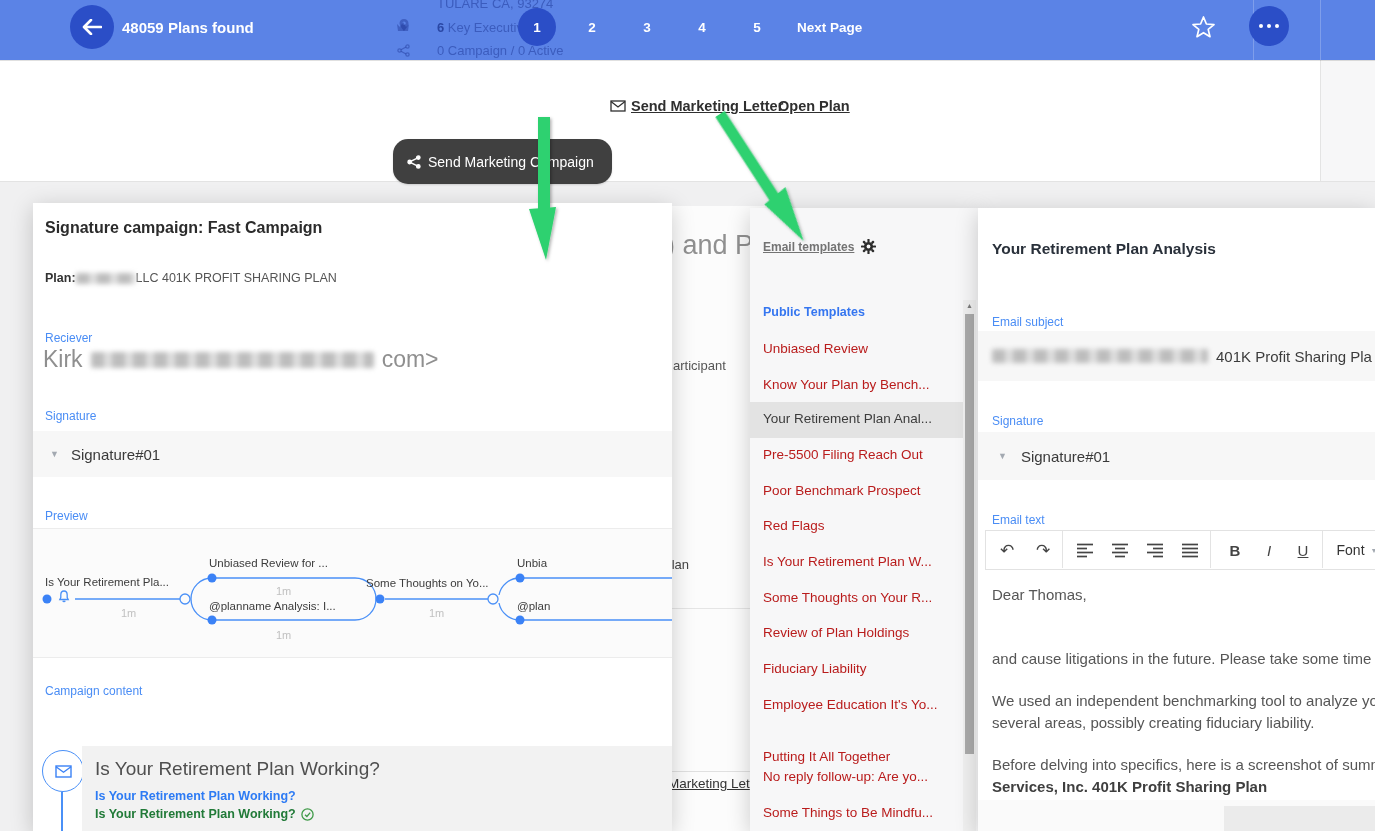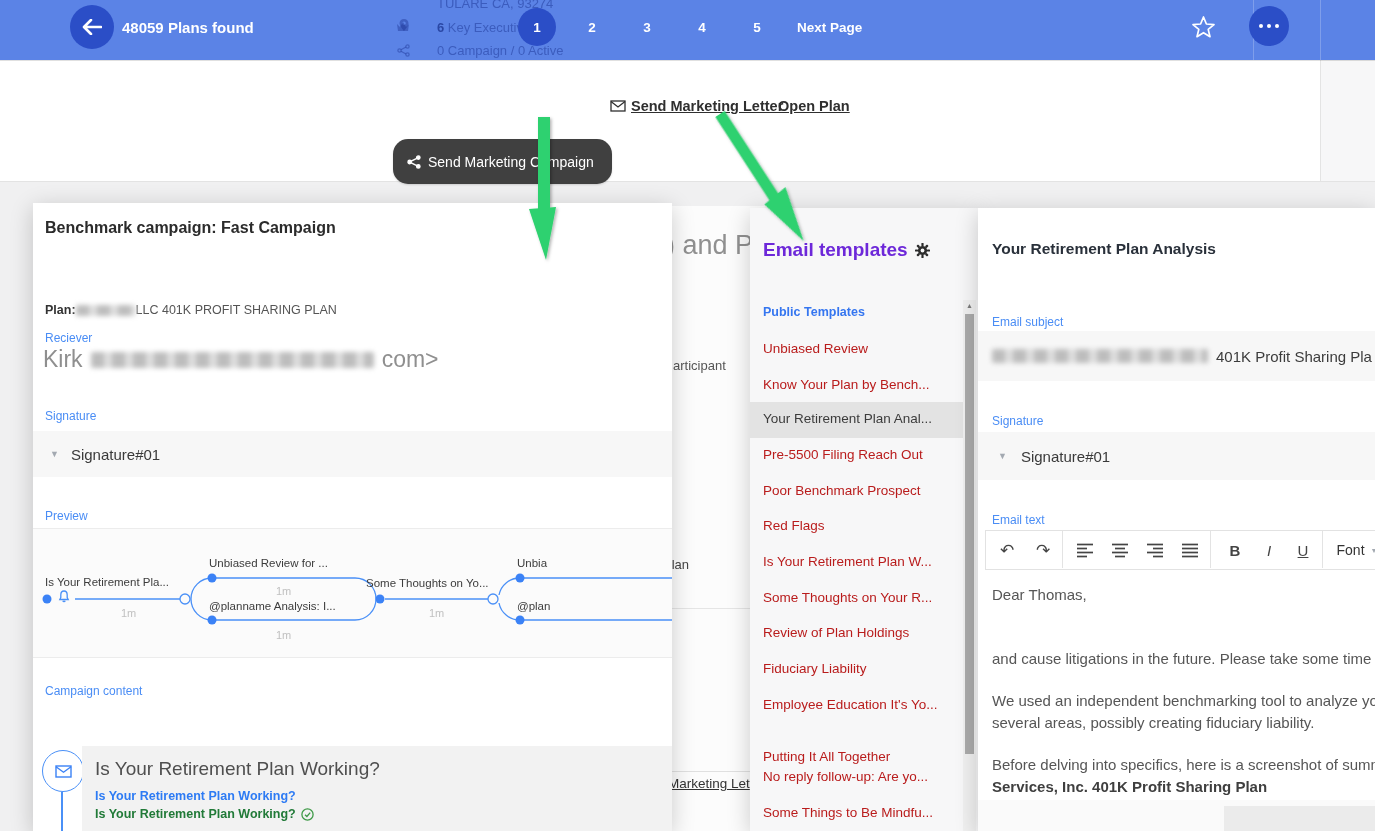--- a/index.html
+++ b/index.html
@@ -122,23 +122,23 @@
       <rect x="1" y="1" width="14" height="10" fill="none" stroke="#2f2f2f" stroke-width="1.3"></rect>
       <path d="M1 1.6 L8 7 L15 1.6" fill="none" stroke="#2f2f2f" stroke-width="1.3"></path>
     </svg>
     <span>Send Marketing Letter</span>
   </div>
   <div class="link-dark" style="left:778px;top:98px;">
     <span>Open Plan</span>
   </div>
 
   <div class="panel" style="left:33px;top:203px;width:639px;height:628px;">
-    <div class="abs" style="left:12px;top:16px;font-size:16px;font-weight:bold;color:#2b2b2b;white-space:nowrap;">Benchmark campaign: Fast Campaign</div>
-
-    <div class="abs" style="left:12px;top:100px;font-size:12.5px;color:#555;display:flex;align-items:center;white-space:nowrap;">
+    <div class="abs" style="left:12px;top:16px;font-size:16px;font-weight:bold;color:#2b2b2b;white-space:nowrap;">Signature campaign: Fast Campaign</div>
+
+    <div class="abs" style="left:12px;top:68px;font-size:12.5px;color:#555;display:flex;align-items:center;white-space:nowrap;">
       <b style="color:#333;">Plan:</b>
       <span class="redact" style="width:60px;height:11px;"></span>
       <span>LLC 401K PROFIT SHARING PLAN</span>
     </div>
 
     <div class="lbl-blue abs" style="left:12px;top:128px;">Reciever</div>
     <div class="abs" style="left:10px;top:143px;font-size:23px;color:#8f8f8f;display:flex;align-items:center;gap:8px;white-space:nowrap;">
       <span>Kirk</span>
       <span class="redact" style="width:283px;height:16px;"></span>
       <span>com&gt;</span>
@@ -203,21 +203,21 @@
         <svg width="13" height="13" viewBox="0 0 13 13">
           <circle cx="6.5" cy="6.5" r="5.6" fill="none" stroke="#3f9a48" stroke-width="1.3"></circle>
           <path d="M4 6.7 L5.9 8.5 L9.2 4.6" fill="none" stroke="#3f9a48" stroke-width="1.3"></path>
         </svg>
       </div>
     </div>
   </div>
 
   <div class="panel" style="left:750px;top:208px;width:228px;height:623px;background:#f7f7f8;">
     <div class="abs" style="left:13px;top:31px;display:flex;align-items:center;gap:7px;">
-      <span style="font-size:19px;font-weight:bold;color:#6d28d9;white-space:nowrap;">Email templates</span>
+      <span style="font-size:12px;font-weight:bold;color:#737373;white-space:nowrap;text-decoration:underline;">Email templates</span>
       <svg width="15" height="15" viewBox="0 0 15 15" style="cursor:pointer;">
         <g fill="#2b2b2b">
           <circle cx="7.5" cy="7.5" r="4.6"></circle>
           <g>
             <rect x="6.4" y="0" width="2.2" height="3" rx="0.6"></rect>
               <rect x="6.4" y="12" width="2.2" height="3" rx="0.6"></rect>
             <rect x="0" y="6.4" width="3" height="2.2" rx="0.6"></rect>
               <rect x="12" y="6.4" width="3" height="2.2" rx="0.6"></rect>
             <rect x="6.4" y="0" width="2.2" height="3" rx="0.6" transform="rotate(45 7.5 7.5)"></rect>
             <rect x="6.4" y="12" width="2.2" height="3" rx="0.6" transform="rotate(45 7.5 7.5)"></rect>

